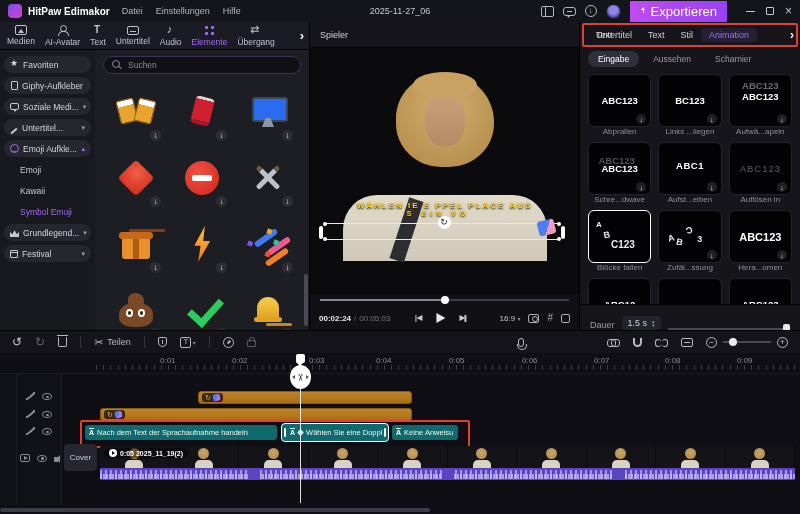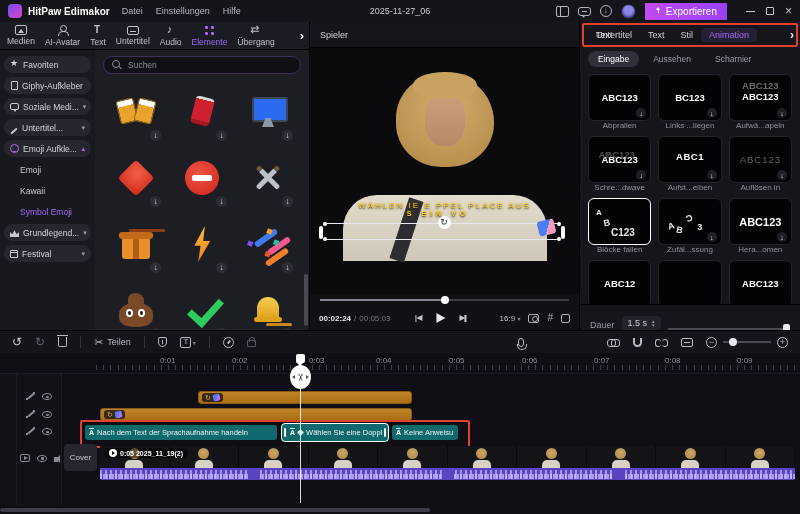--- a/index.html
+++ b/index.html
@@ -15,21 +15,21 @@
   .projname { position:absolute; left:50%; transform:translateX(-50%); color:#c8c8cf; font-size:9px; }
   .tb-right { margin-left:auto; display:flex; align-items:center; gap:9px; }
   .tico { width:13px; height:11px; position:relative; }
   .i-panels { border:1px solid #b4b4bd; border-radius:2px; }
   .i-panels::before { content:""; position:absolute; left:3px; top:0; bottom:0; width:1px; background:#b4b4bd; }
   .i-feedback { border:1px solid #b4b4bd; border-radius:3px; height:9px; }
   .i-feedback::before { content:""; position:absolute; left:3px; top:3px; width:5px; height:1px; background:#b4b4bd; }
   .i-feedback::after { content:""; position:absolute; left:2px; bottom:-3px; border-left:3px solid transparent; border-right:1px solid transparent; border-top:3px solid #b4b4bd; }
   .i-dlcirc { width:12px; height:12px; border:1px solid #b4b4bd; border-radius:50%; color:#b4b4bd; font-size:8px; line-height:10px; text-align:center; }
   .avatar { width:15px; height:15px; border-radius:50%; background:radial-gradient(circle at 50% 40%, #8b86e8 0 40%, #4f4aa8 70%, #38356e); border:1px solid #222; }
-  .exportbtn { display:flex; align-items:center; gap:4px; background:linear-gradient(90deg,#c04bf0,#9a41f5); color:#fff; border-radius:1px; padding:3px 10px; font-size:10px; }
+  .exportbtn { display:flex; align-items:center; gap:4px; background:linear-gradient(90deg,#c04bf0,#9a41f5); color:#fff; border-radius:1px; padding:3px 10px; font-size:13px; }
   .i-share { width:7px; height:7px; position:relative; }
   .i-share::before { content:""; position:absolute; left:3px; top:0; width:1px; height:5px; background:#fff; }
   .i-share::after { content:""; position:absolute; left:1px; top:-1px; border-left:2.5px solid transparent; border-right:2.5px solid transparent; border-bottom:3px solid #fff; }
   .winctl { display:flex; align-items:center; gap:11px; margin-left:10px; color:#c8c8cf; }
   .w-min { width:9px; height:1px; background:#c8c8cf; }
   .w-max { width:8px; height:8px; border:1px solid #c8c8cf; border-radius:1px; }
   .w-close { font-size:12px; line-height:10px; color:#c8c8cf; }
 
   
   .main { position:absolute; left:0; top:22px; right:0; height:308px; display:flex; }
@@ -113,21 +113,21 @@
 
   
   .playercol { width:270px; display:flex; flex-direction:column; background:#101015; border-right:1px solid #000; }
   .phead { height:26px; display:flex; align-items:center; padding:0 10px; color:#cfcfd6; background:#15151b; border-bottom:1px solid #000; }
   .stage { flex:1; position:relative; background:#0b0b0e; overflow:hidden; }
   .hair { position:absolute; left:50%; top:25px; width:98px; height:94px; margin-left:-49px; background:radial-gradient(circle at 50% 38%, #d4ad6e, #b8914f 75%, #96713a); border-radius:48% 52% 46% 46%; }
   .face { position:absolute; left:50%; top:44px; width:40px; height:54px; margin-left:-20px; background:linear-gradient(#cba07b,#b68a64); border-radius:46% 46% 42% 42%; }
   .bangs { position:absolute; left:50%; top:24px; width:64px; height:26px; margin-left:-32px; background:#c9a261; border-radius:50% 50% 40% 40%; }
   .sweater { position:absolute; left:50%; top:147px; width:204px; height:66px; margin-left:-102px; background:linear-gradient(#e2dccd,#cfc8b8); border-radius:34px 34px 0 0; }
   .strap { position:absolute; left:50%; top:150px; margin-left:-46px; width:15px; height:64px; background:#2c2c31; transform:rotate(18deg); }
-  .ov1 { position:absolute; left:0; right:0; top:153px; text-align:center; color:#ffd417; font-weight:normal; font-size:8px; letter-spacing:2px; text-shadow:0 1px 2px #000, 0 0 5px rgba(255,190,0,.55); white-space:nowrap; }
+  .ov1 { position:absolute; left:0; right:0; top:153px; text-align:center; color:#ffd417; font-weight:bold; font-size:8px; letter-spacing:2px; text-shadow:0 1px 2px #000, 0 0 5px rgba(255,190,0,.55); white-space:nowrap; }
   .ov2 { position:absolute; left:36%; top:162px; color:#ffd417; font-weight:bold; font-size:7px; letter-spacing:4px; text-shadow:0 1px 2px #000, 0 0 5px rgba(255,190,0,.55); }
   .selbox { position:absolute; left:15px; right:20px; top:175px; height:17px; border-top:1px solid #e8e8ee; border-bottom:1px solid #e8e8ee; }
   .selbox .hdl { position:absolute; width:4px; height:13px; background:#fff; border-radius:2px; top:2px; }
   .hdl.l { left:-6px; } .hdl.r { right:-6px; }
   .selbox .dot { position:absolute; width:4px; height:4px; border-radius:50%; background:#fff; }
   .dot.tl { left:-2px; top:-2px; } .dot.tr { right:-2px; top:-2px; } .dot.bl { left:-2px; bottom:-2px; } .dot.br { right:-2px; bottom:-2px; }
   .rot { position:absolute; left:50%; top:168px; width:13px; height:13px; margin-left:-7px; background:#fff; border-radius:50%; color:#222; font-size:9px; line-height:13px; text-align:center; }
   .stick { position:absolute; right:24px; top:172px; width:17px; height:15px; background:linear-gradient(120deg,#4d7df0 55%, #f09ac0 55%); border-radius:3px; transform:rotate(-14deg); }
   .progress { height:12px; display:flex; align-items:center; padding:0 10px; }
   .pline { flex:1; height:2px; background:#3c3c44; position:relative; }
@@ -157,21 +157,21 @@
   .rightcol { flex:1; display:flex; flex-direction:column; background:#15151b; min-width:0; }
   .rtabs { height:24px; margin:1px 2px 0 2px; border:2px solid #e0402e; border-radius:2px; display:flex; align-items:center; padding:0 4px; position:relative; overflow:hidden; }
   .rtab { padding:2px 8px; color:#cfcfd6; font-size:9px; white-space:nowrap; }
   .rtab.active { color:#a56bf7; background:#241f33; border-radius:4px; }
   .rtab.clip { max-width:24px; overflow:hidden; }
   .rtabs .rchev2 { position:absolute; right:1px; color:#fff; font-size:12px; font-weight:bold; background:#15151b; padding:0 1px; }
   .subtabs { height:24px; display:flex; align-items:center; gap:4px; padding:0 8px; color:#9a9aa3; }
   .stab { padding:3px 10px; font-size:8.5px; white-space:nowrap; }
   .stab.active { background:#30303b; color:#fff; border-radius:10px; }
   .agrid { flex:1; overflow:hidden; padding:3px 8px 0 8px; display:grid; grid-template-columns:repeat(3,1fr); column-gap:7px; align-content:start; }
-  .acard { height:47px; background:#030306; border:1px solid #232329; border-radius:6px; position:relative; color:#fff; font-weight:bold; font-size:9.5px; display:flex; align-items:center; justify-content:center; overflow:hidden; }
+  .acard { height:53px; background:#030306; border:1px solid #232329; border-radius:6px; position:relative; color:#fff; font-weight:bold; font-size:9.5px; display:flex; align-items:center; justify-content:center; overflow:hidden; }
   .acard.sel { border:1.5px solid #fff; }
   .adl { position:absolute; bottom:2px; right:4px; width:10px; height:10px; border-radius:50%; background:#1f1f26; color:#e8e8ee; font-size:7px; display:flex; align-items:center; justify-content:center; }
   .albl { height:13px; color:#8f8f99; font-size:8px; text-align:center; white-space:nowrap; overflow:hidden; margin-bottom:2px; }
   .ghosttxt { position:absolute; left:0; right:0; top:5px; text-align:center; opacity:.4; }
   .maintxt2 { position:absolute; left:0; right:0; top:16px; text-align:center; }
   .glitch { position:absolute; left:0; right:0; top:14px; text-align:center; opacity:.5; transform:translate(-3px,-2px); color:#9a9aa3; }
   .rise { transform:translateY(-3px); letter-spacing:.5px; }
   .fade { opacity:.45; color:#c8c8cf; letter-spacing:1px; font-weight:normal; }
   .boldbig { font-size:11px; font-weight:900; }
   .parttxt { color:#e8e8ee; font-weight:bold; font-size:11px; padding-top:6px; }

